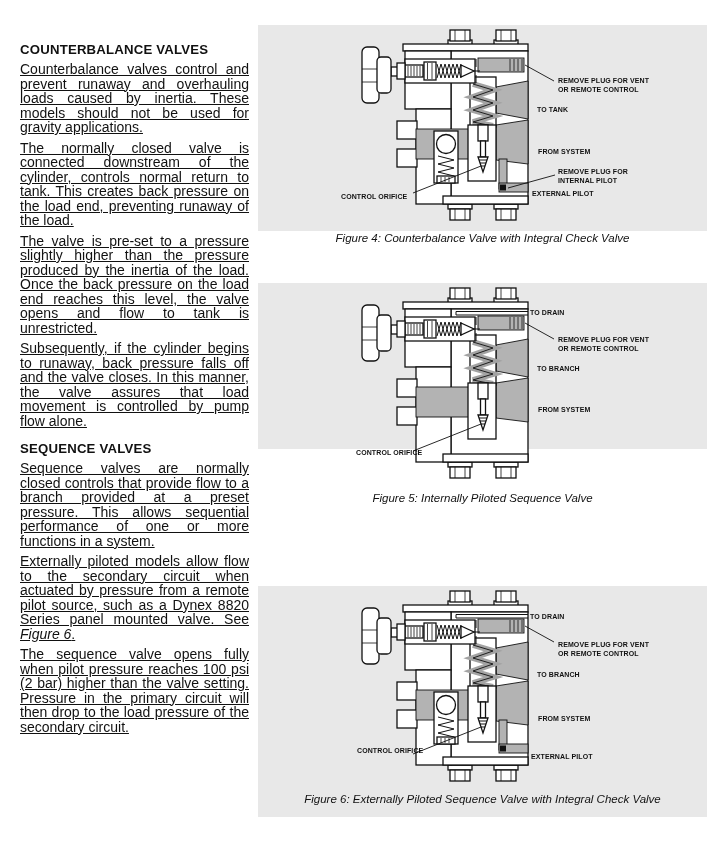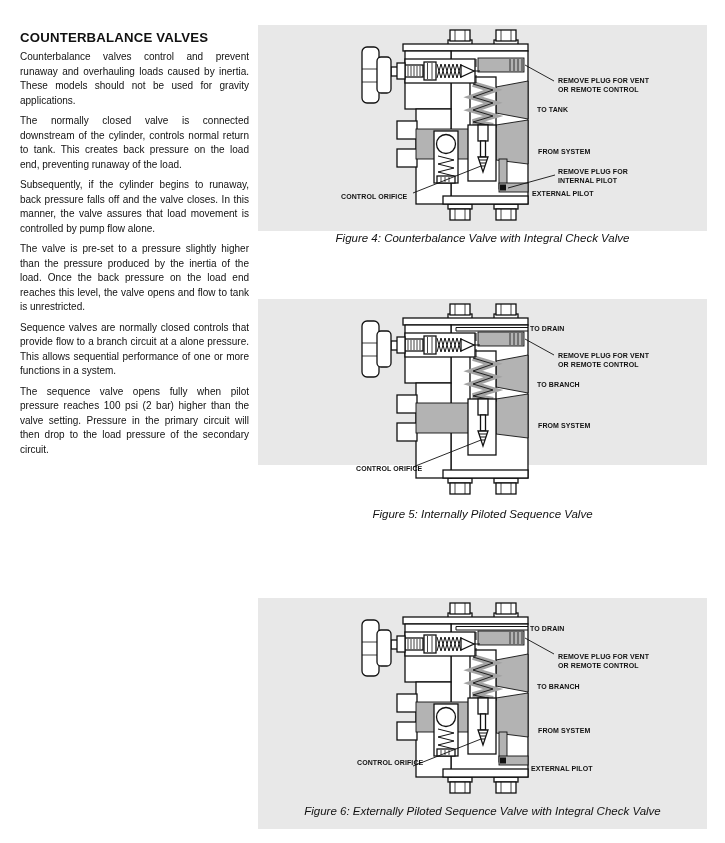--- a/index.html
+++ b/index.html
@@ -1,23 +1,23 @@
 <!DOCTYPE html>
 <html><head>
 <meta charset="utf-8">
 <style>
   html,body{margin:0;padding:0;width:725px;height:843px;background:#fff;overflow:hidden;
     font-family:"Liberation Sans",sans-serif;color:#111;}
   #page{position:relative;width:725px;height:843px;background:#fff;}
 
   
   .left-column{position:absolute;left:20px;top:26px;width:229px;}
-  .section-heading{font-weight:bold;font-size:13.2px;letter-spacing:.2px;margin:4px 0 5px 0;}
+  .section-heading{font-weight:bold;font-size:13.2px;letter-spacing:.2px;margin:16px 0 5px 0;}
   .section-heading.later{margin-top:13px;}
-  .para{font-size:10px;line-height:14.5px;text-align:justify;margin:0 0 6px 0;}
+  .para{font-size:14px;line-height:14.5px;text-align:justify;margin:0 0 6px 0;text-decoration:underline;}
   .para i{font-style:italic;}
 
   
   .figure-panel{position:absolute;left:258px;width:449px;background:#e8e8e8;}
   .figure-panel svg{position:absolute;top:0;left:0;display:block;}
   .fig-caption{position:absolute;left:0;right:0;text-align:center;font-style:italic;
     font-size:11.5px;color:#111;}
   .fig-label{position:absolute;font-size:7px;font-weight:bold;line-height:9px;
     white-space:pre-line;color:#111;letter-spacing:.1px;}
 
@@ -38,23 +38,25 @@
 </style>
 </head>
 <body>
 
 <div id="page">
 
   <div class="left-column">
       <div class="section-heading">COUNTERBALANCE VALVES</div>
       <p class="para">Counterbalance valves control and prevent runaway and overhauling loads caused by inertia. These models should not be used for gravity applications.</p>
       <p class="para">The normally closed valve is connected downstream of the cylinder, controls normal return to tank. This creates back pressure on the load end, preventing runaway of the load.</p>
+      <p class="para">The valve is pre-set to a pressure slightly higher than the pressure produced by the inertia of the load. Once the back pressure on the load end reaches this level, the valve opens and flow to tank is unrestricted.</p>
       <p class="para">Subsequently, if the cylinder begins to runaway, back pressure falls off and the valve closes. In this manner, the valve assures that load movement is controlled by pump flow alone.</p>
-      <p class="para">The valve is pre-set to a pressure slightly higher than the pressure produced by the inertia of the load. Once the back pressure on the load end reaches this level, the valve opens and flow to tank is unrestricted.</p>
-      <p class="para">Sequence valves are normally closed controls that provide flow to a branch circuit at a alone pressure. This allows sequential performance of one or more functions in a system.</p>
+      <div class="section-heading later">SEQUENCE VALVES</div>
+      <p class="para">Sequence valves are normally closed controls that provide flow to a branch provided at a preset pressure. This allows sequential performance of one or more functions in a system.</p>
+      <p class="para">Externally piloted models allow flow to the secondary circuit when actuated by pressure from a remote pilot source, such as a Dynex 8820 Series panel mounted valve. See <i>Figure 6</i>.</p>
       <p class="para">The sequence valve opens fully when pilot pressure reaches 100 psi (2 bar) higher than the valve setting. Pressure in the primary circuit will then drop to the load pressure of the secondary circuit.</p>
     </div>
 
   <div class="figure-panel" id="figpanel-0" style="top:25px;height:206px;">
     <div class="diagram-host">
         <svg width="449" height="205" viewBox="0 0 449 205" class="variant-a">
 
     <g class="g-bolts">
       <rect class="w" x="190" y="15" width="24" height="5"></rect>
       <rect class="w" x="192" y="5" width="20" height="11"></rect>
@@ -160,21 +162,21 @@
   <div class="fig-label" style="left: 300px; top: 51px;">REMOVE PLUG FOR VENT
 OR REMOTE CONTROL</div>
       <div class="fig-label" style="left: 279px; top: 80px;">TO TANK</div>
       <div class="fig-label" style="left: 280px; top: 122px;">FROM SYSTEM</div>
       <div class="fig-label" style="left: 300px; top: 142px;">REMOVE PLUG FOR
 INTERNAL PILOT</div>
       <div class="fig-label" style="left: 274px; top: 164px;">EXTERNAL PILOT</div>
       <div class="fig-label" style="left: 83px; top: 167px;">CONTROL ORIFICE</div>
     </div>
 
-  <div class="figure-panel" id="figpanel-1" style="top:299px;height:166px;">
+  <div class="figure-panel" id="figpanel-1" style="top:283px;height:166px;">
     <div class="diagram-host">
         <svg width="449" height="205" viewBox="0 0 449 205" class="variant-b">
 
     <g class="g-bolts">
       <rect class="w" x="190" y="15" width="24" height="5"></rect>
       <rect class="w" x="192" y="5" width="20" height="11"></rect>
       <path class="thin" d="M197,5 V16 M207,5 V16"></path>
     </g>
     <g class="g-bolts">
       <rect class="w" x="236" y="15" width="24" height="5"></rect>
@@ -274,21 +276,21 @@
       </div>
     <div class="fig-caption" style="top:209px;">Figure 5: Internally Piloted Sequence Valve</div>
   <div class="fig-label" style="left: 272px; top: 25px;">TO DRAIN</div>
       <div class="fig-label" style="left: 300px; top: 52px;">REMOVE PLUG FOR VENT
 OR REMOTE CONTROL</div>
       <div class="fig-label" style="left: 279px; top: 81px;">TO BRANCH</div>
       <div class="fig-label" style="left: 280px; top: 122px;">FROM SYSTEM</div>
       <div class="fig-label" style="left: 98px; top: 165px;">CONTROL ORIFICE</div>
     </div>
 
-  <div class="figure-panel" id="figpanel-2" style="top:598px;height:231px;">
+  <div class="figure-panel" id="figpanel-2" style="top:586px;height:231px;">
     <div class="diagram-host">
         <svg width="449" height="205" viewBox="0 0 449 205" class="variant-c">
 
     <g class="g-bolts">
       <rect class="w" x="190" y="15" width="24" height="5"></rect>
       <rect class="w" x="192" y="5" width="20" height="11"></rect>
       <path class="thin" d="M197,5 V16 M207,5 V16"></path>
     </g>
     <g class="g-bolts">
       <rect class="w" x="236" y="15" width="24" height="5"></rect>

